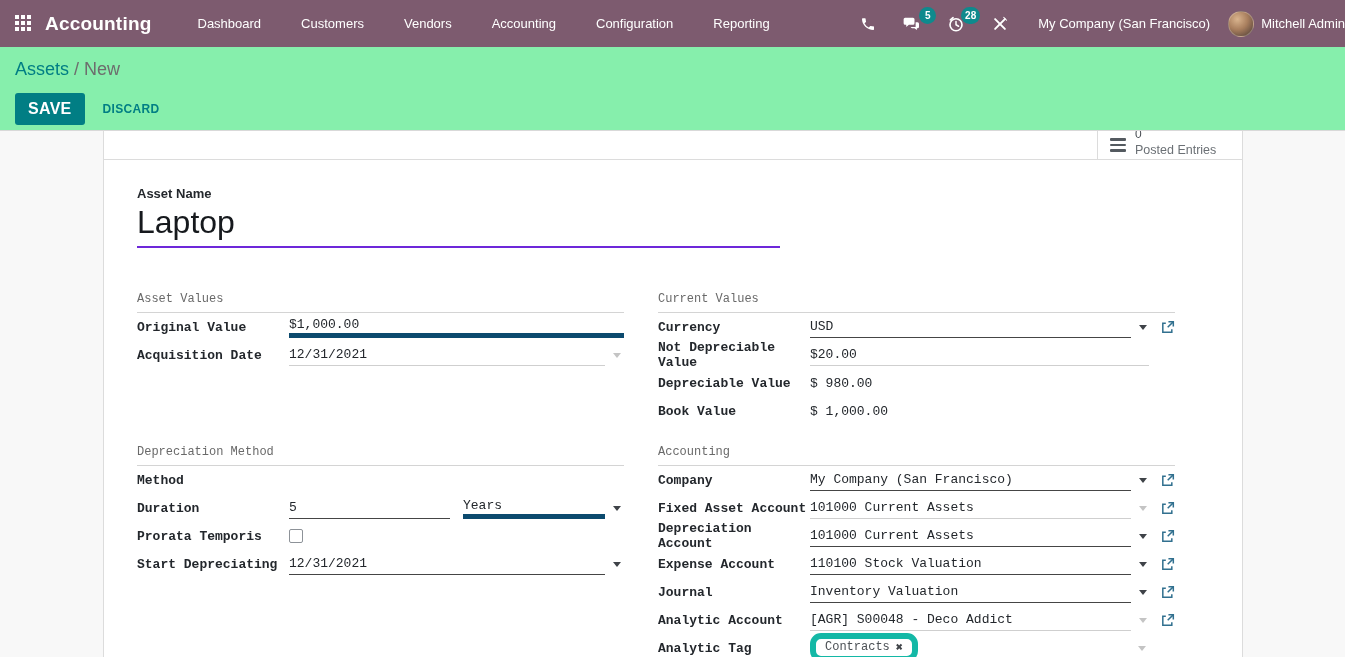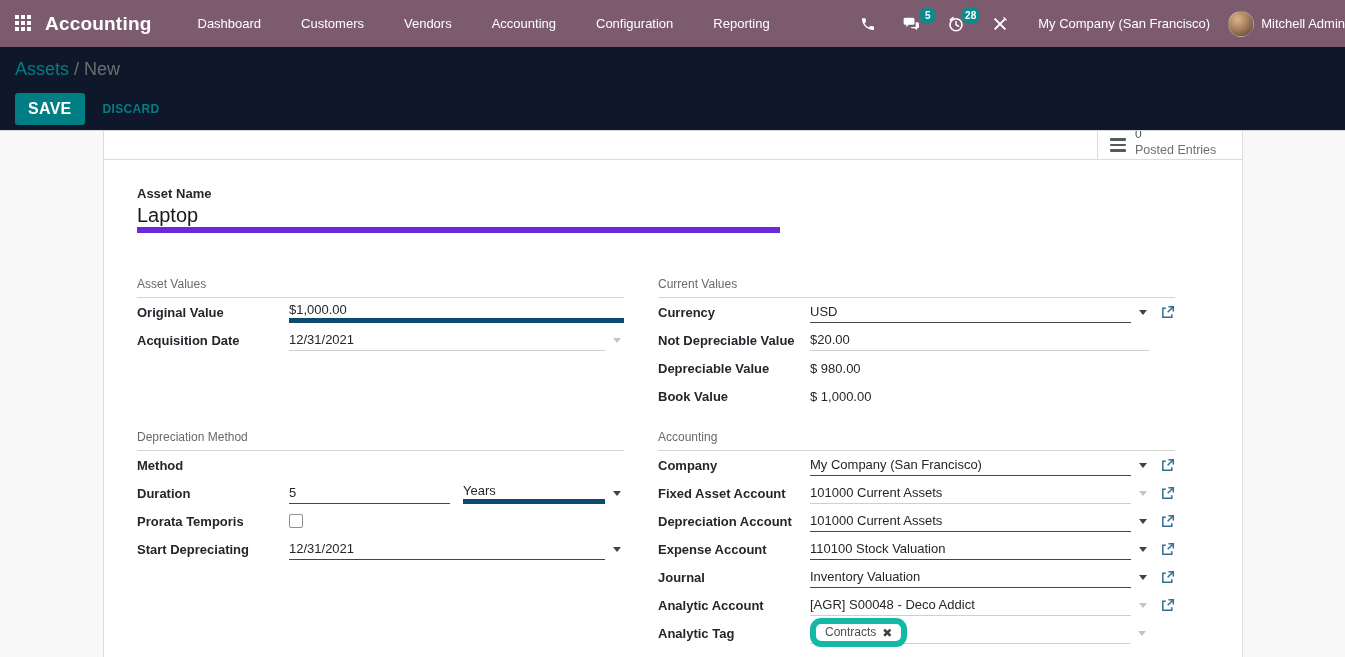--- a/index.html
+++ b/index.html
@@ -20,21 +20,21 @@
     background:#0e8a8d; color:#fff; font-size:10px; display:flex; align-items:center;
     justify-content:center; padding:0 4px; font-weight:bold; }
   .company-switch { font-size:13px; margin:0 18px 0 16px; cursor:pointer; white-space:nowrap; }
   .user-block { display:flex; align-items:center; cursor:pointer; white-space:nowrap; }
   .avatar { width:26px; height:26px; border-radius:50%; margin-right:7px; flex:0 0 auto;
     background:radial-gradient(circle at 35% 30%, #d9b48e 0%, #a97f5e 45%, #6b5243 80%, #4c3b30 100%);
     border:1px solid rgba(255,255,255,.25); }
   .user-name { font-size:13px; }
 
   
-  .control-panel { height:84px; padding:12px 0 0 15px; border-bottom:1px solid #d9d9d9; background:#0f172a; }
+  .control-panel { height:84px; padding:12px 0 0 15px; border-bottom:1px solid #d9d9d9; background:#86efac; }
   .breadcrumb { font-size:18px; color:#6d6d6d; }
   .breadcrumb .bc-parent { color:#017e84; cursor:pointer; }
   .cp-buttons { margin-top:13px; display:flex; align-items:center; }
   .btn-save { background:#017e84; color:#fff; border:none; font-size:16px; font-weight:bold;
     padding:7px 13px; border-radius:3px; cursor:pointer; letter-spacing:.3px;
     font-family:"Liberation Sans",sans-serif; }
   .btn-discard { background:none; border:none; color:#017e84; font-size:12px; font-weight:bold;
     margin-left:18px; cursor:pointer; letter-spacing:.3px; font-family:"Liberation Sans",sans-serif; }
 
   
@@ -47,27 +47,27 @@
     gap:9px; padding-left:12px; cursor:pointer; }
   .bars-icon { display:flex; flex-direction:column; gap:3px; margin-top:6px; }
   .bars-icon span { width:16px; height:2.5px; background:#545a60; border-radius:1px; }
   .stat-texts { display:flex; flex-direction:column; }
   .stat-count { font-size:12px; color:#4a4f54; line-height:15px; }
   .stat-label { font-size:12.5px; color:#6b7075; line-height:16px; }
 
   .sheet-body { padding:26px 0 0 33px; }
 
   .name-group .name-label { font-size:13px; font-weight:bold; color:#23272c; margin-bottom:3px; }
-  .name-input { width:643px; font-size:20px; color:#16191d; 
-    border-bottom:6px solid #6d28d9; cursor:text; }
+  .name-input { width:643px; font-size:32px; color:#16191d; padding-bottom:5px;
+    border-bottom:2px solid #6d28d9; cursor:text; }
 
   .columns { display:flex; gap:34px; }
   .columns.row1 { margin-top:44px; }
   .columns.row2 { margin-top:20px; }
-  .col { width:487px; }
+  .col { width:487px;font-family:Liberation Mono, monospace; }
   .col.right { width:517px; }
 
   .group-title { font-size:12px; color:#696969; padding-bottom:6px; border-bottom:1px solid #d4d4d4; }
 
   .frow { height:28px; display:flex; align-items:center; }
   .flabel { width:152px; flex:0 0 152px; font-size:13px; font-weight:bold; color:#23272c; }
   .fwrap { flex:1; display:flex; align-items:center; position:relative; height:100%; }
   .fval { flex:1; display:flex; align-items:center; justify-content:space-between;
     font-size:13px; color:#23272c; height:21px; cursor:text; }
   .u-dark { border-bottom:1px solid #454545; }

